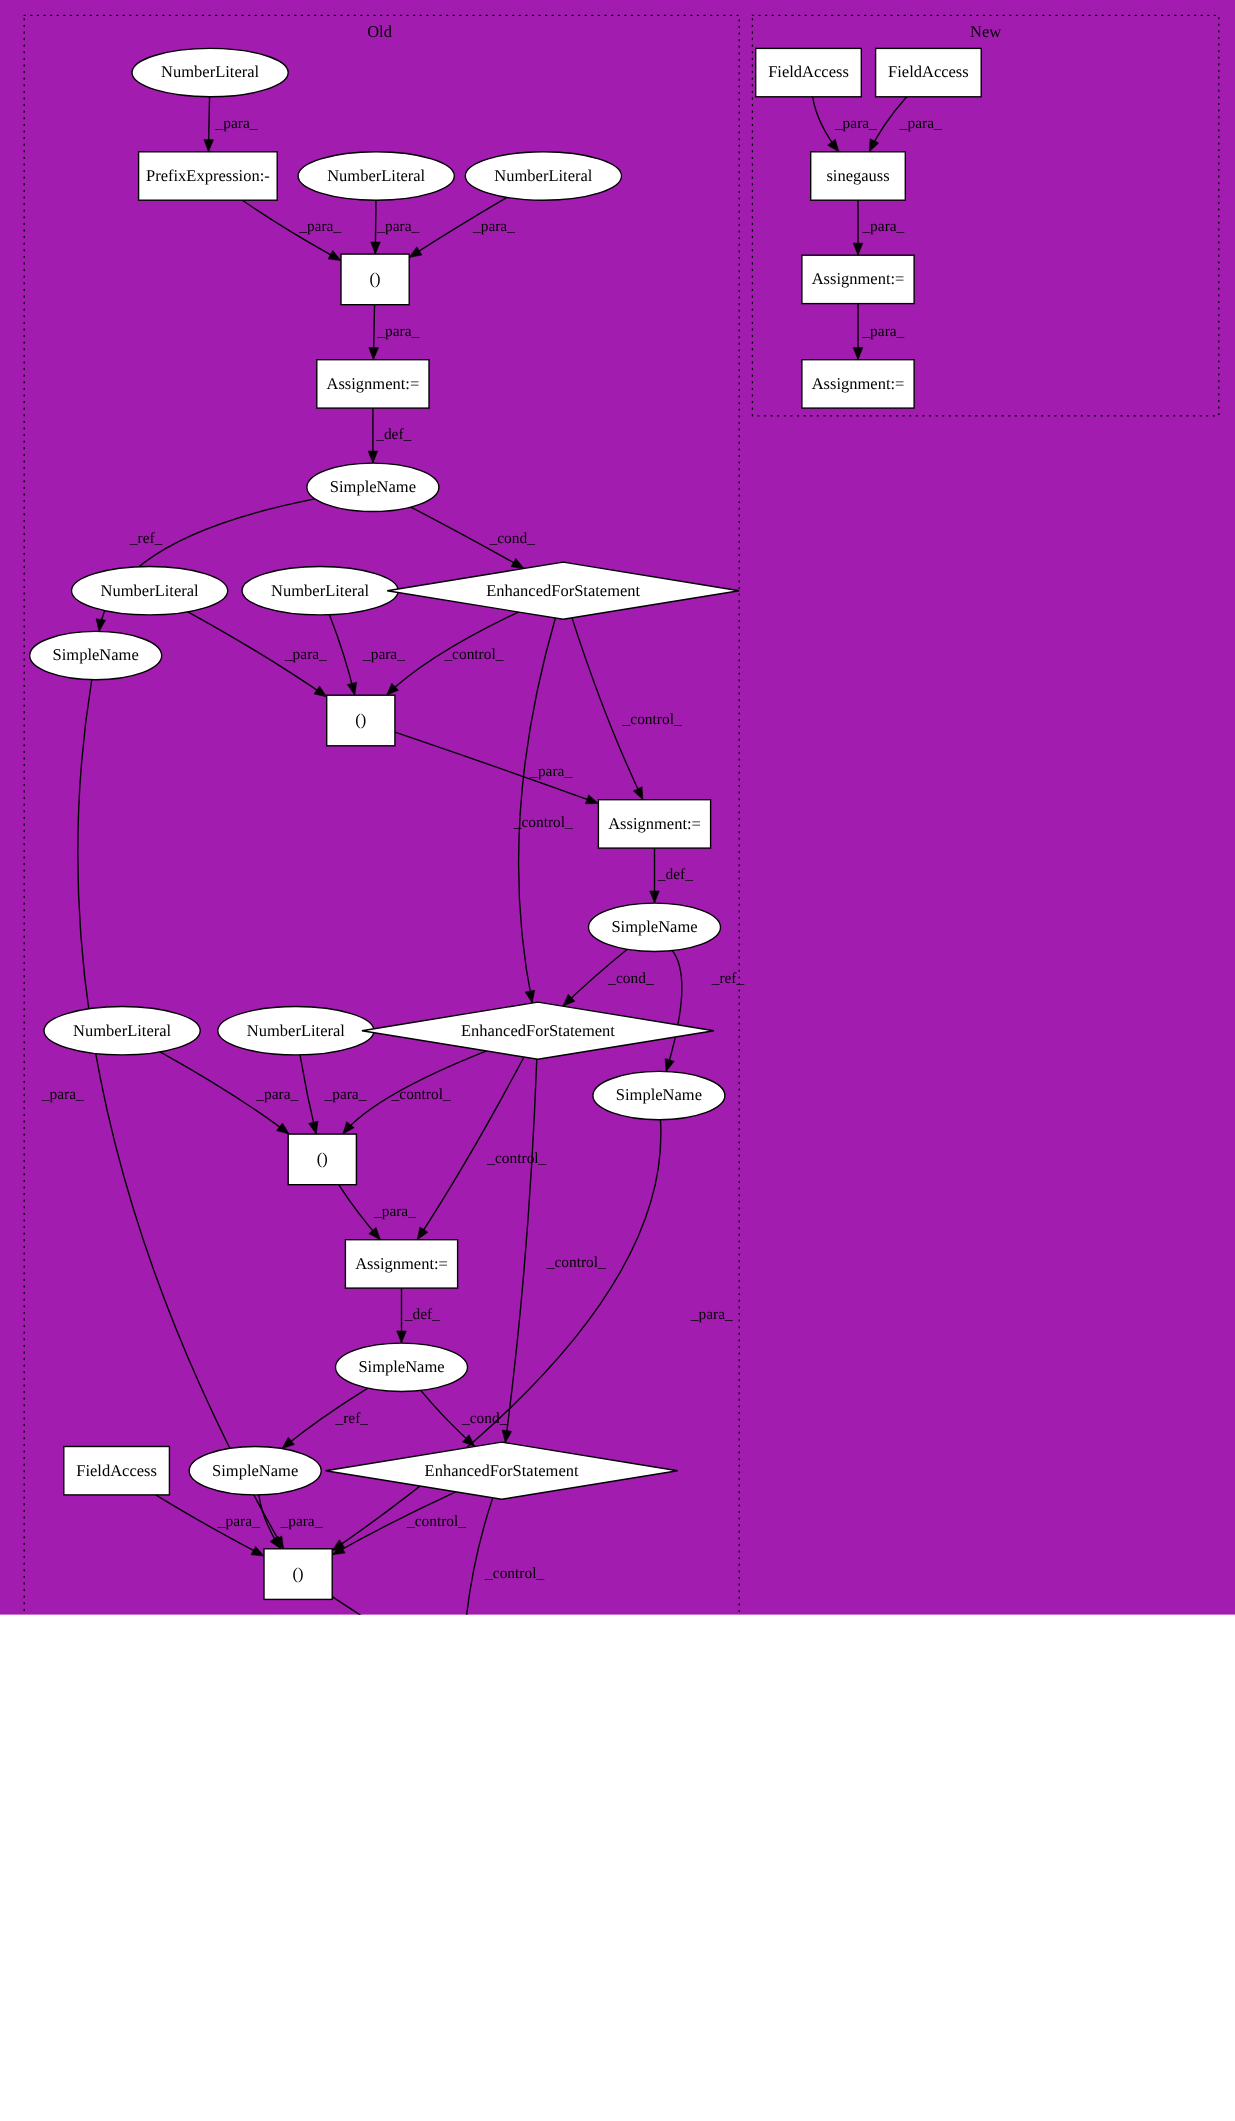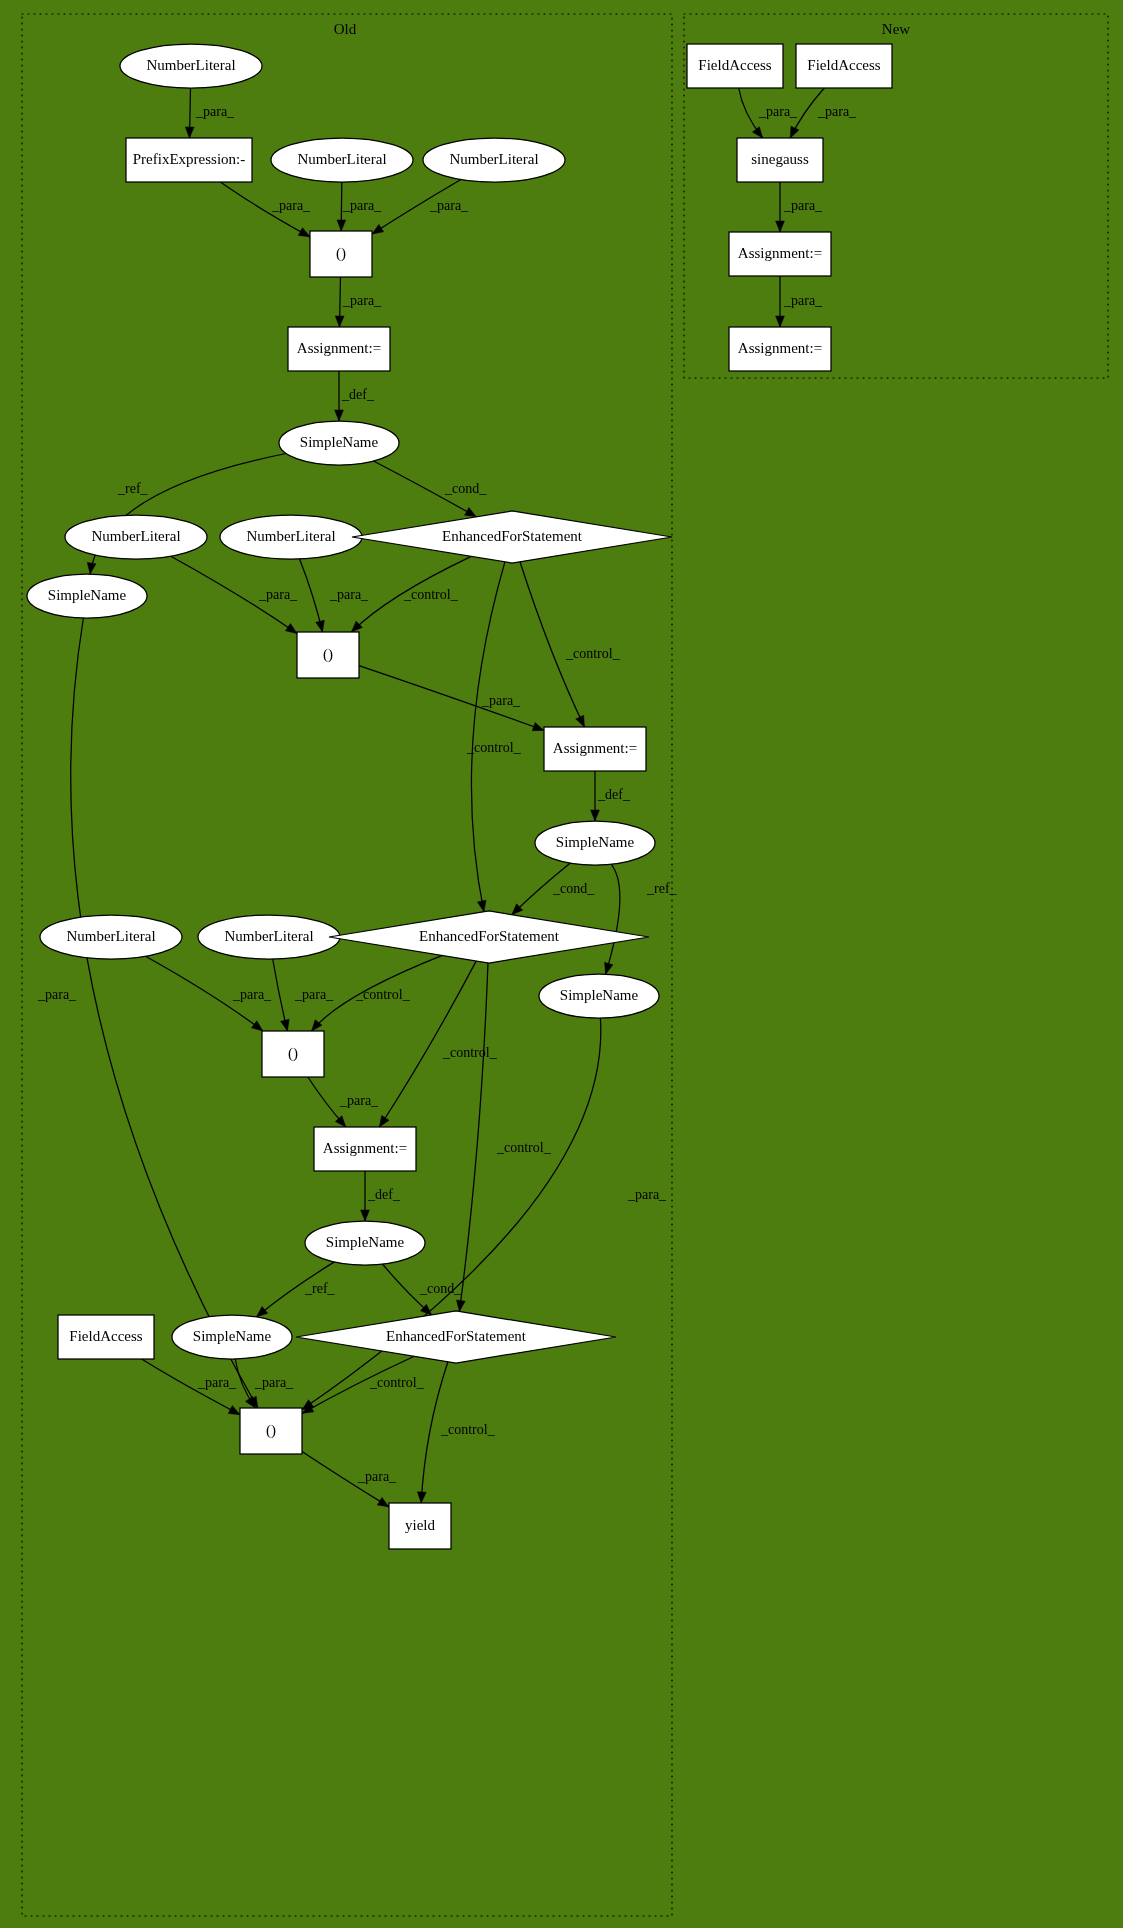--- a/index.html
+++ b/index.html
@@ -3,22 +3,22 @@
 <meta charset="utf-8">
 <style>
   html, body {
     margin: 0;
     padding: 0;
     background: #ffffff;
   }
   #root {
     position: relative;
     width: 1123px;
-    height: 1928px;
-    background: #4d7c0f;
+    height: 1468px;
+    background: #a21caf;
     font-family: "Liberation Serif", "DejaVu Serif", serif;
   }
   svg#graph {
     display: block;
     width: 1123px;
     height: 1928px;
   }
   .cluster-box {
     fill: none;
     stroke: #000000;

